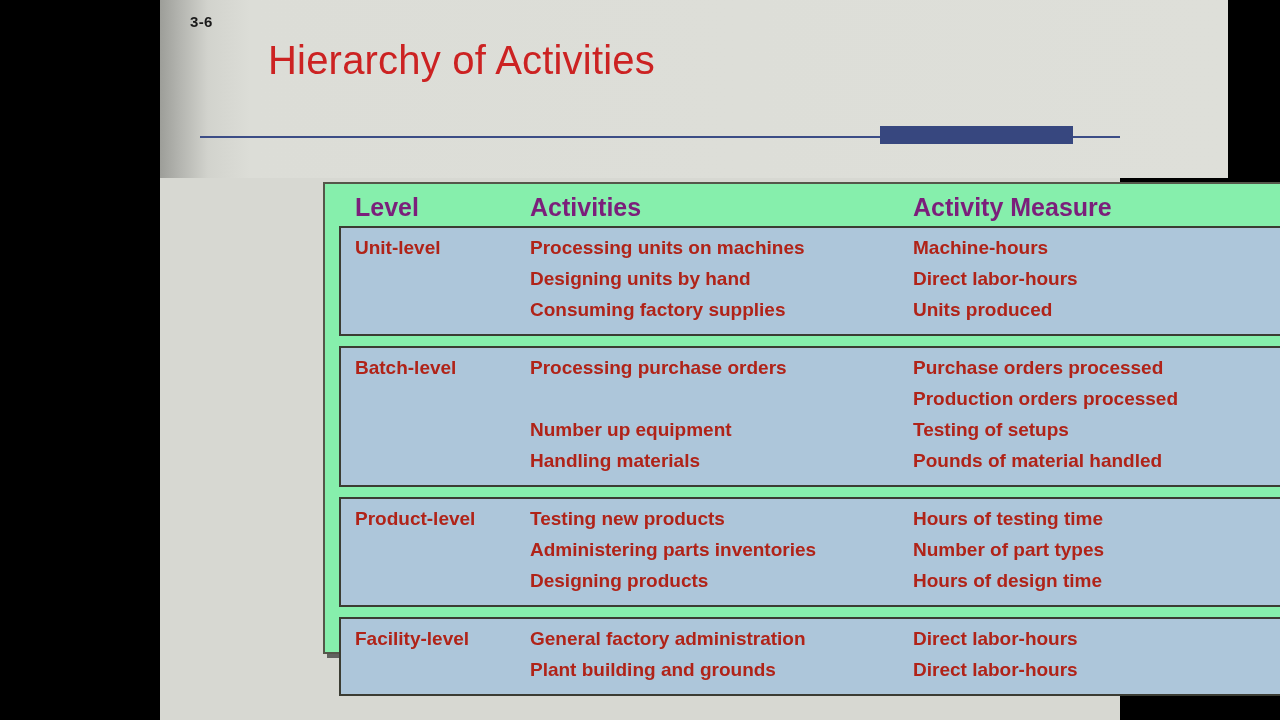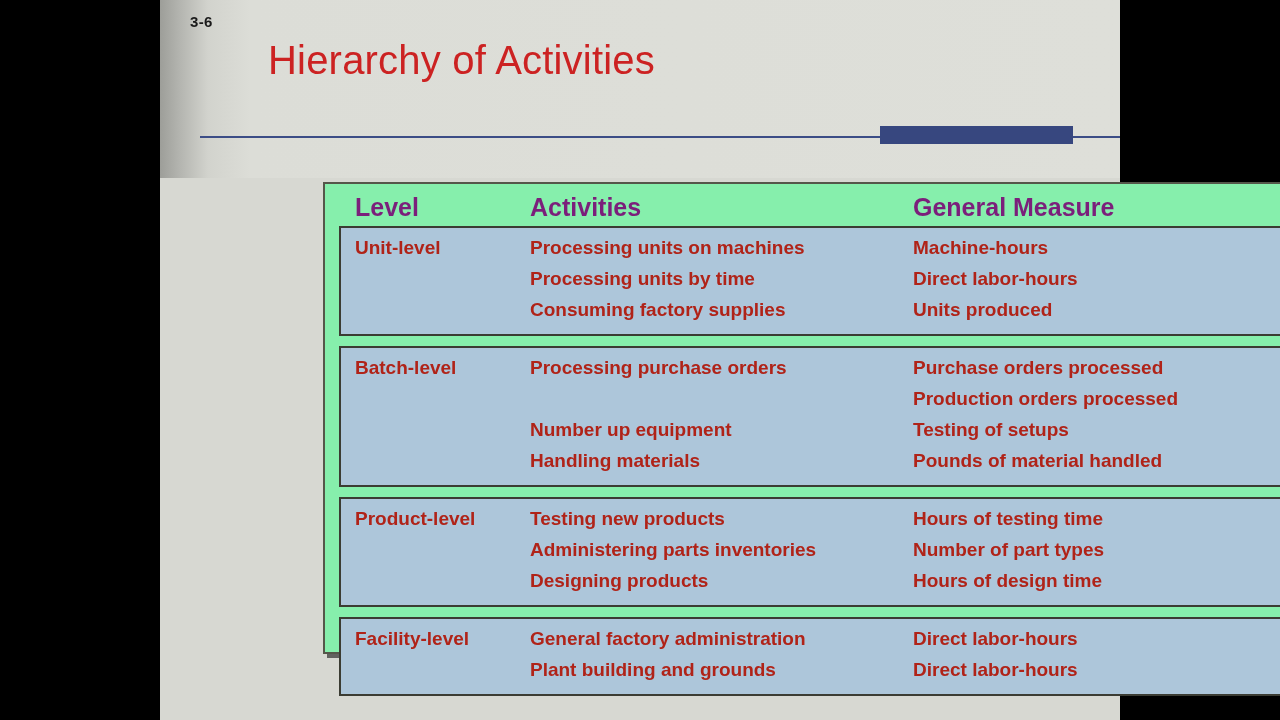--- a/index.html
+++ b/index.html
@@ -29,21 +29,21 @@
     width: 960px;
     height: 720px;
     background: #d7d8d2;
   }
 
   
   .header-band {
     position: absolute;
     left: 0px;
     top: 0px;
-    width: 960px;
+    width: 1068px;
     height: 178px;
     background: linear-gradient(to right, #9d9e99 0px, #b4b5b0 20px, #d2d3cd 48px, #dcddd7 90px, #dedfd9 100%);
   }
 
   .slide-number {
     position: absolute;
     left: 30px;
     top: 13px;
     font-size: 15px;
     font-weight: bold;
@@ -149,31 +149,31 @@
       <div class="slide-title">Hierarchy of Activities</div>
       <div class="title-rule"></div>
       <div class="title-rule-block"></div>
     </div>
 
     <div class="table-panel">
 
       <div class="col-headers">
         <div class="col-head c1">Level</div>
         <div class="col-head c2">Activities</div>
-        <div class="col-head c3">General Measure</div>
+        <div class="col-head c3">Activity Measure</div>
       </div>
 
       <div class="group">
         <div class="row">
           <div class="cell level">Unit-level</div>
           <div class="cell activity">Processing units on machines</div>
           <div class="cell measure">Machine-hours</div>
         </div>
         <div class="row">
-          <div class="cell activity">Processing units by time</div>
+          <div class="cell activity">Designing units by hand</div>
           <div class="cell measure">Direct labor-hours</div>
         </div>
         <div class="row">
           <div class="cell activity">Consuming factory supplies</div>
           <div class="cell measure">Units produced</div>
         </div>
       </div>
 
       <div class="group">
         <div class="row">

